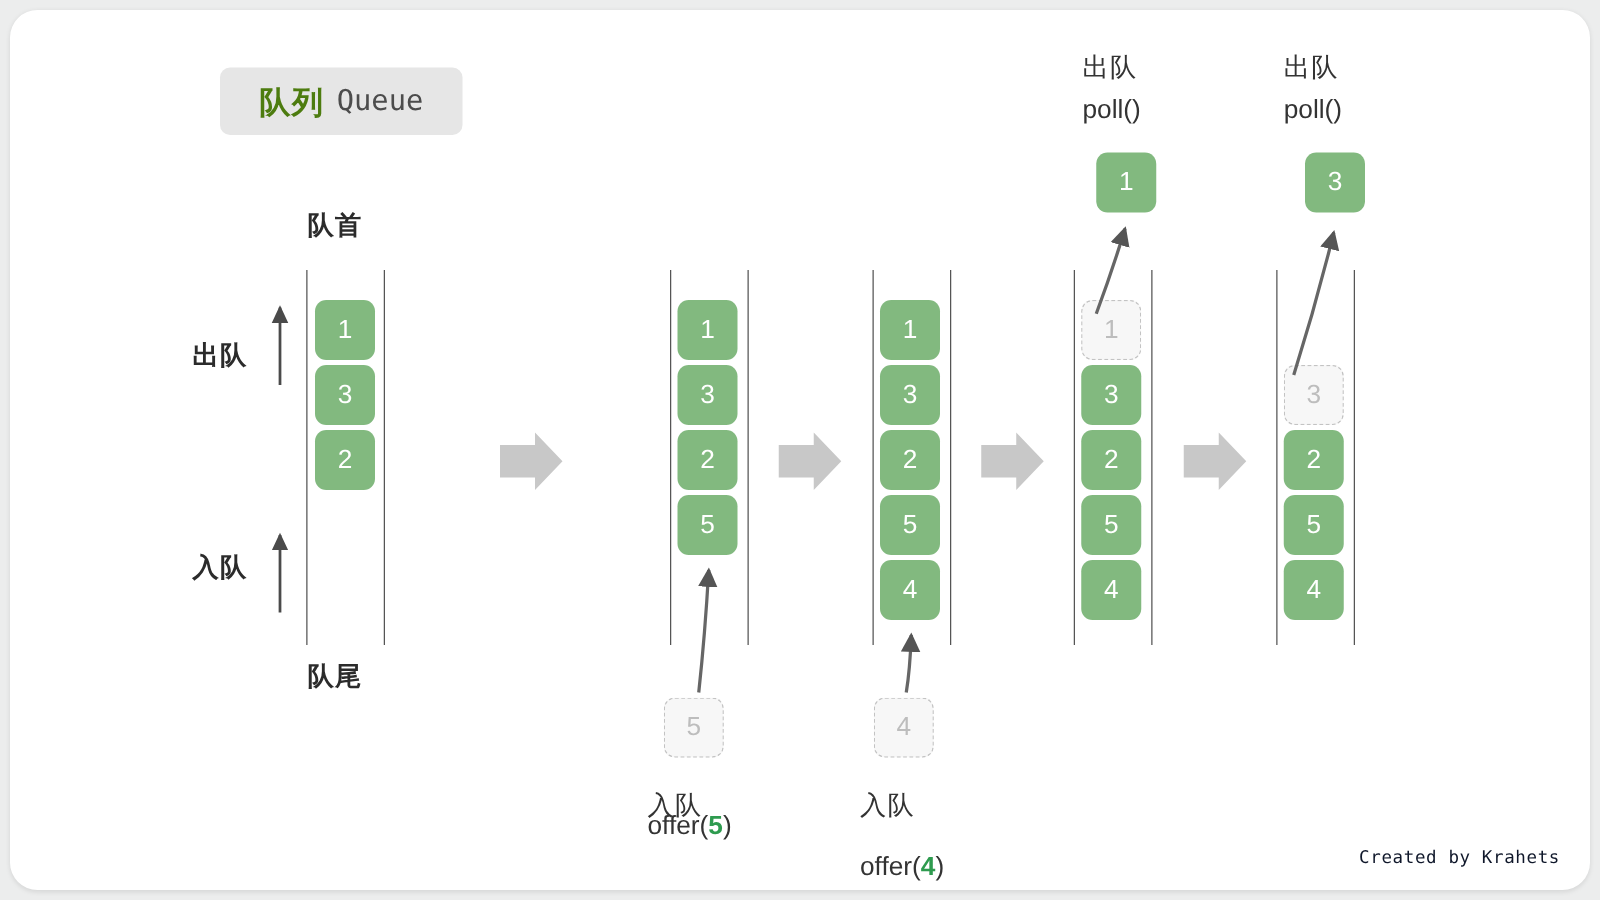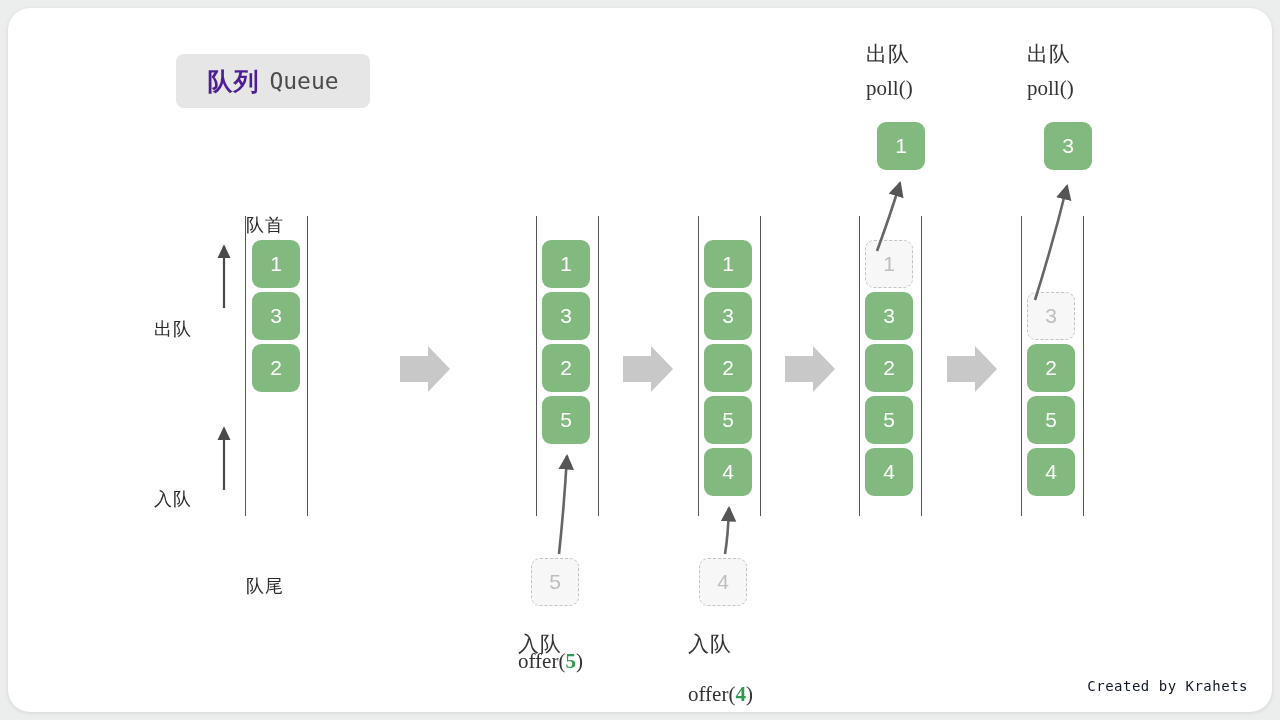--- a/index.html
+++ b/index.html
@@ -34,49 +34,48 @@
     background: #e6e6e6;
     border-radius: 8px;
     display: flex;
     align-items: center;
     justify-content: center;
     gap: 10px;
   }
   .title-cn {
     font-size: 25px;
     font-weight: bold;
-    color: #4c1d95;
+    color: #4d7c0f;
     letter-spacing: 1px;
   }
   .title-en {
     font-family: "DejaVu Sans Mono", "Liberation Mono", monospace;
     font-size: 23px;
     color: #4c4c4c;
     text-align: center;
   }
   
   .lbl {
     position: absolute;
     white-space: nowrap;
     color: #333333;
   }
   .lbl-cn-bold {
-    font-size: 18px;
-    font-weight: normal;
+    font-size: 21px;
+    font-weight: bold;
     color: #2b2b2b;
     letter-spacing: 1px;
-    margin-top: 47px;
   }
   .lbl-cn {
     font-size: 21px;
     color: #333333;
     letter-spacing: 1px;
   }
   .lbl-mono {
-    font-family: Liberation Serif, serif;
+    font-family: Liberation Sans, sans-serif;
     font-size: 21px;
     color: #333333;
   }
   .arg { color: #2e9b4f; font-weight: bold; }
   
   .col { position: absolute; }
   .rail {
     position: absolute;
     width: 0;
     border-left: 1.6px solid #555555;

